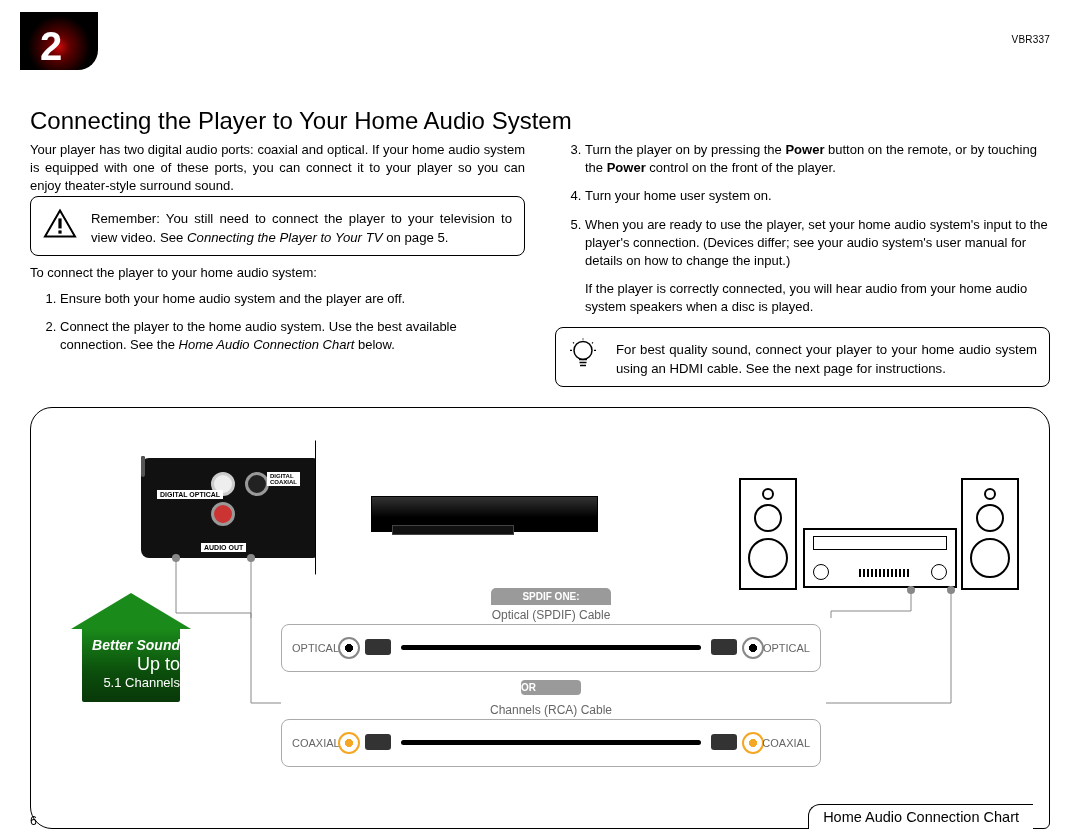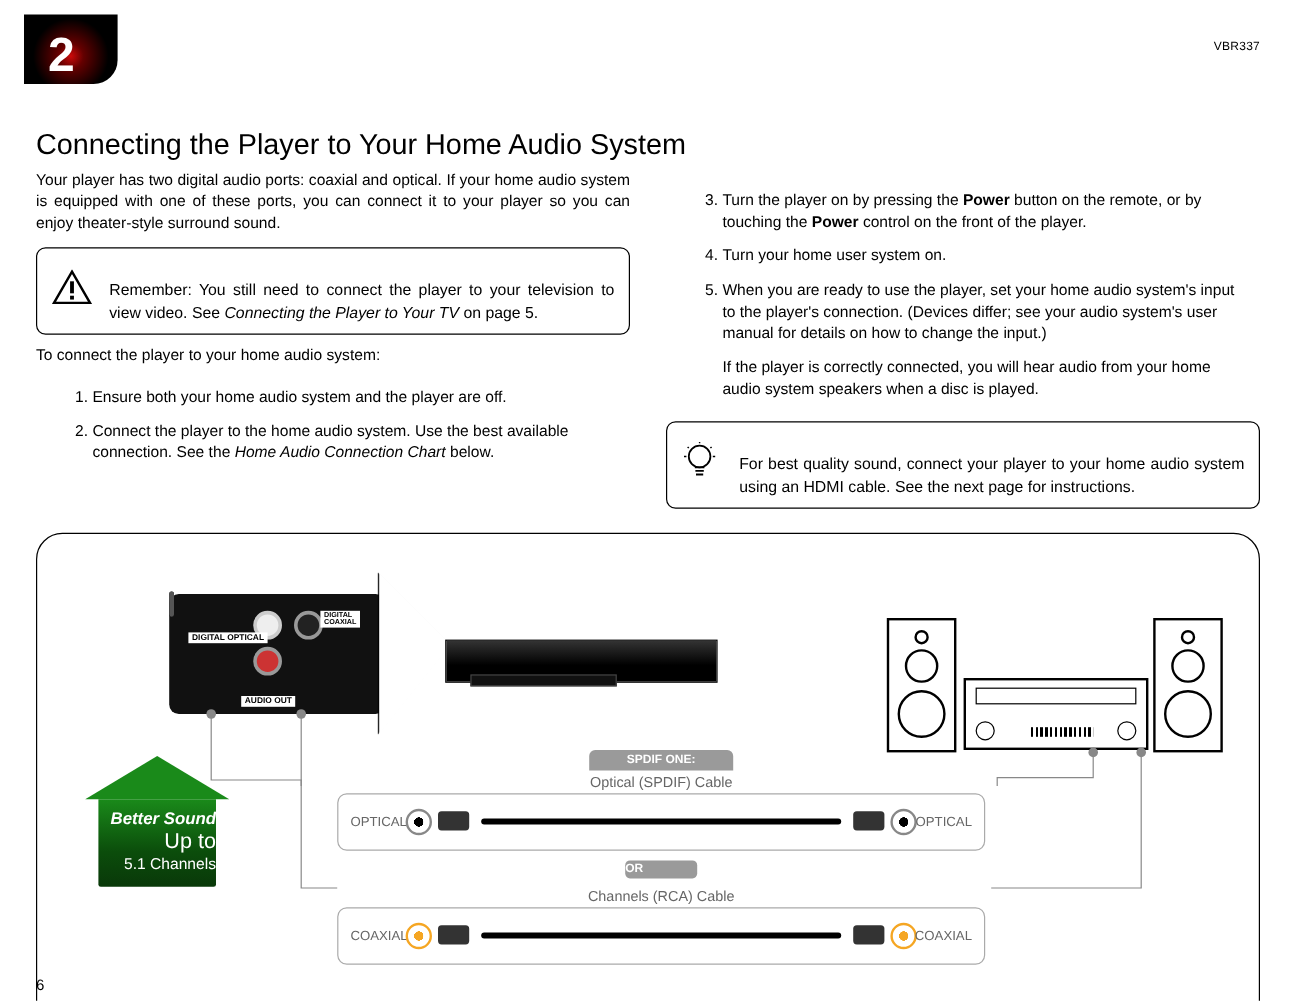--- a/index.html
+++ b/index.html
@@ -4,25 +4,25 @@
 <style>
   html,body{margin:0;padding:0;background:#fff;font-family:Helvetica,Arial,sans-serif;color:#000}
   .page{width:1080px;height:834px;position:relative;box-sizing:border-box;padding:22px 30px 10px 30px}
   .header{position:relative;height:55px}
   .chapbadge{position:absolute;left:-10px;top:-10px;width:78px;height:58px;background:radial-gradient(circle at 50% 60%,#cc0a0a 0%,#640000 20%,#000 60%,#000 100%);border-radius:0 0 20px 0}
   .chapnum{position:absolute;left:10px;top:2px;font-size:40px;color:#fff;font-weight:600}
   .model{position:absolute;right:0;top:12px;font-size:10px;letter-spacing:.2px}
   .title{font-family:"Helvetica Neue Condensed","Arial Narrow",Arial,sans-serif;font-stretch:condensed;font-size:24px;margin-top:30px;margin-bottom:6px}
   .cols{display:flex;gap:30px}
   .col{flex:1;font-size:13px;line-height:1.4}
-  .intro{text-align:justify;margin-bottom:10px}
-  .callout{border:1px solid #000;border-radius:8px;padding:25px 12px 8px 60px;position:relative;text-align:justify;font-size:13.2px;margin-bottom:8px;line-height:1.45}
+  .intro{text-align:justify;}
+  .callout{border:1px solid #000;border-radius:8px;padding:12px 12px 8px 60px;position:relative;text-align:justify;font-size:13.2px;margin-bottom:8px;line-height:1.45}
   .callout .icon{position:absolute;left:12px;top:50%;transform:translateY(-50%)}
   .lead{margin:8px 0 8px 0}
-  ol.steps{margin:17px;padding-left:30px}
+  ol.steps{margin:0;padding-left:30px}
   ol.steps li{margin-bottom:10px}
   ol.right{counter-reset:item 2}
   .chart-frame{border:1.4px solid #000;border-radius:22px 22px 6px 22px;margin-top:12px;position:relative;height:420px}
   .chart-cap{position:absolute;right:16px;bottom:-1px;background:#fff;padding:4px 14px;border:1.4px solid #000;border-left:1.4px solid #000;border-radius:12px 0 0 0;border-bottom:none;border-right:none;font-size:14.5px}
   .pagen{position:absolute;left:30px;bottom:6px;font-size:12.5px}
 
   
   .arrow{position:absolute;left:40px;top:185px;width:120px}
   .arrowhead{width:0;height:0;border-left:60px solid transparent;border-right:60px solid transparent;border-bottom:36px solid #1a8a1a;margin:0 auto}
   .arrowbody{width:98px;margin:0 auto;background:linear-gradient(#1a8a1a,#0b4d0b 60%,#093809);color:#fff;text-align:right;padding:8px 0 12px;font-size:14px;border-radius:0 0 2px 2px}

